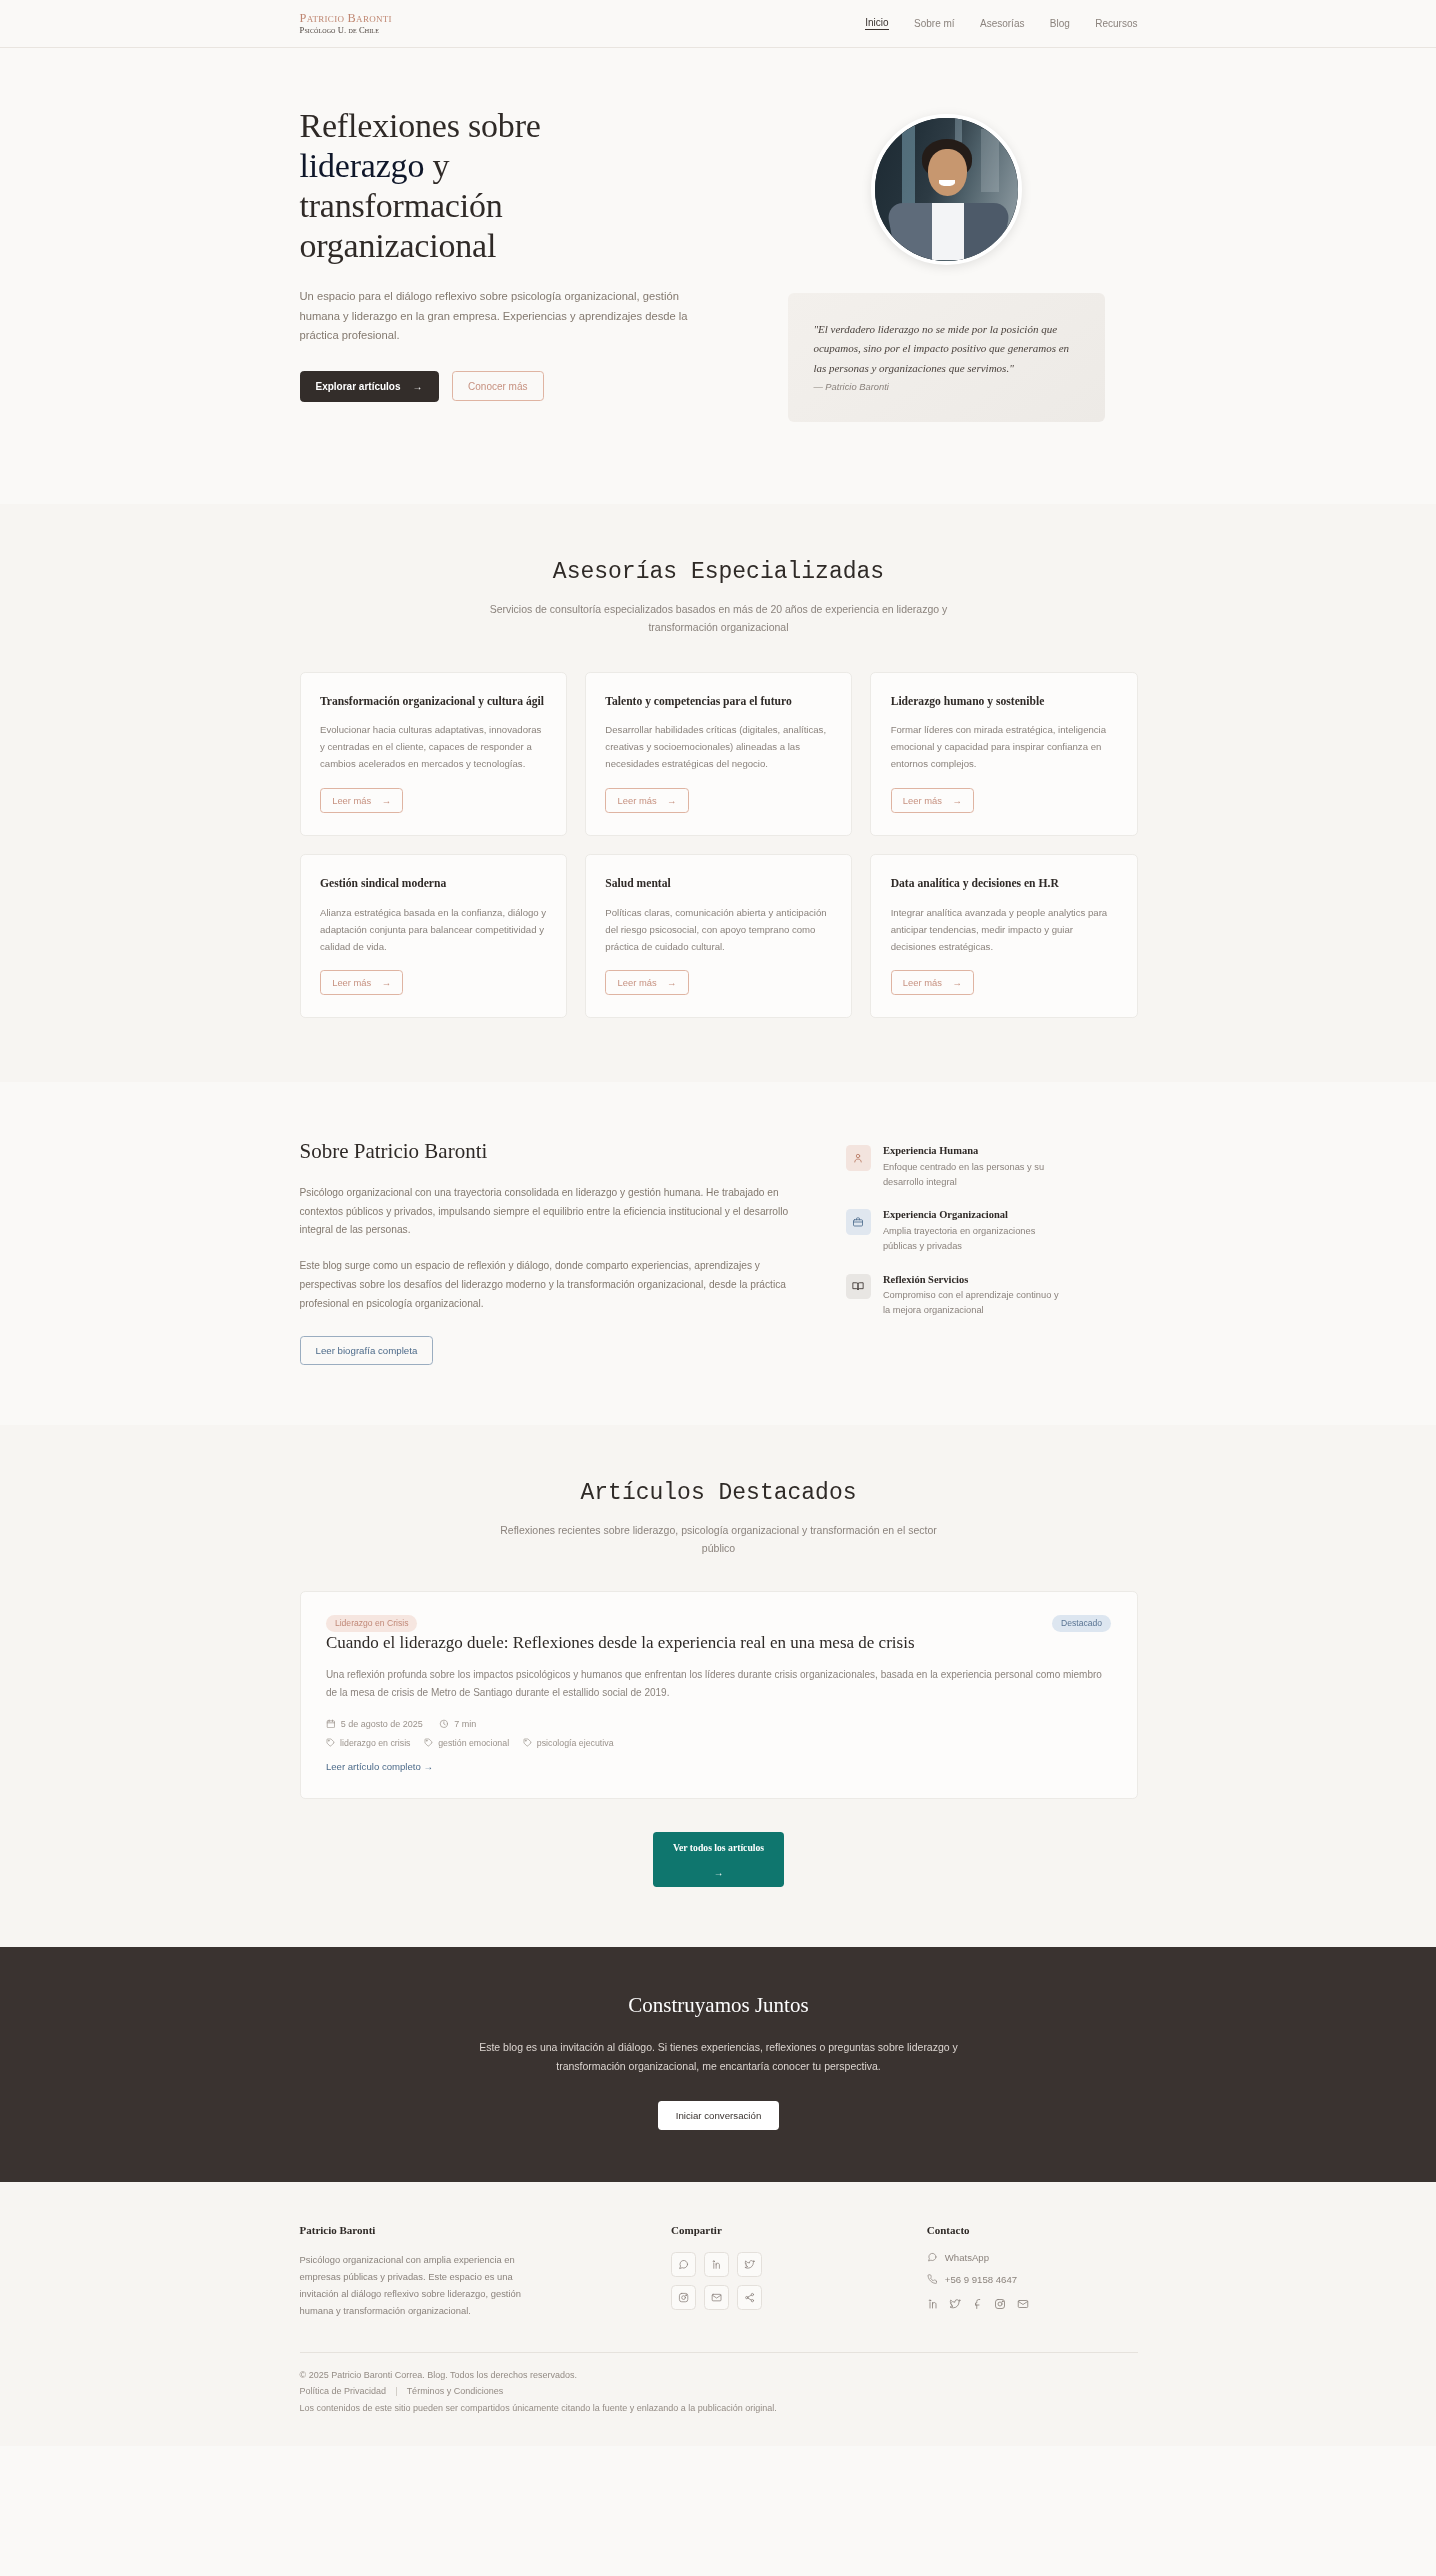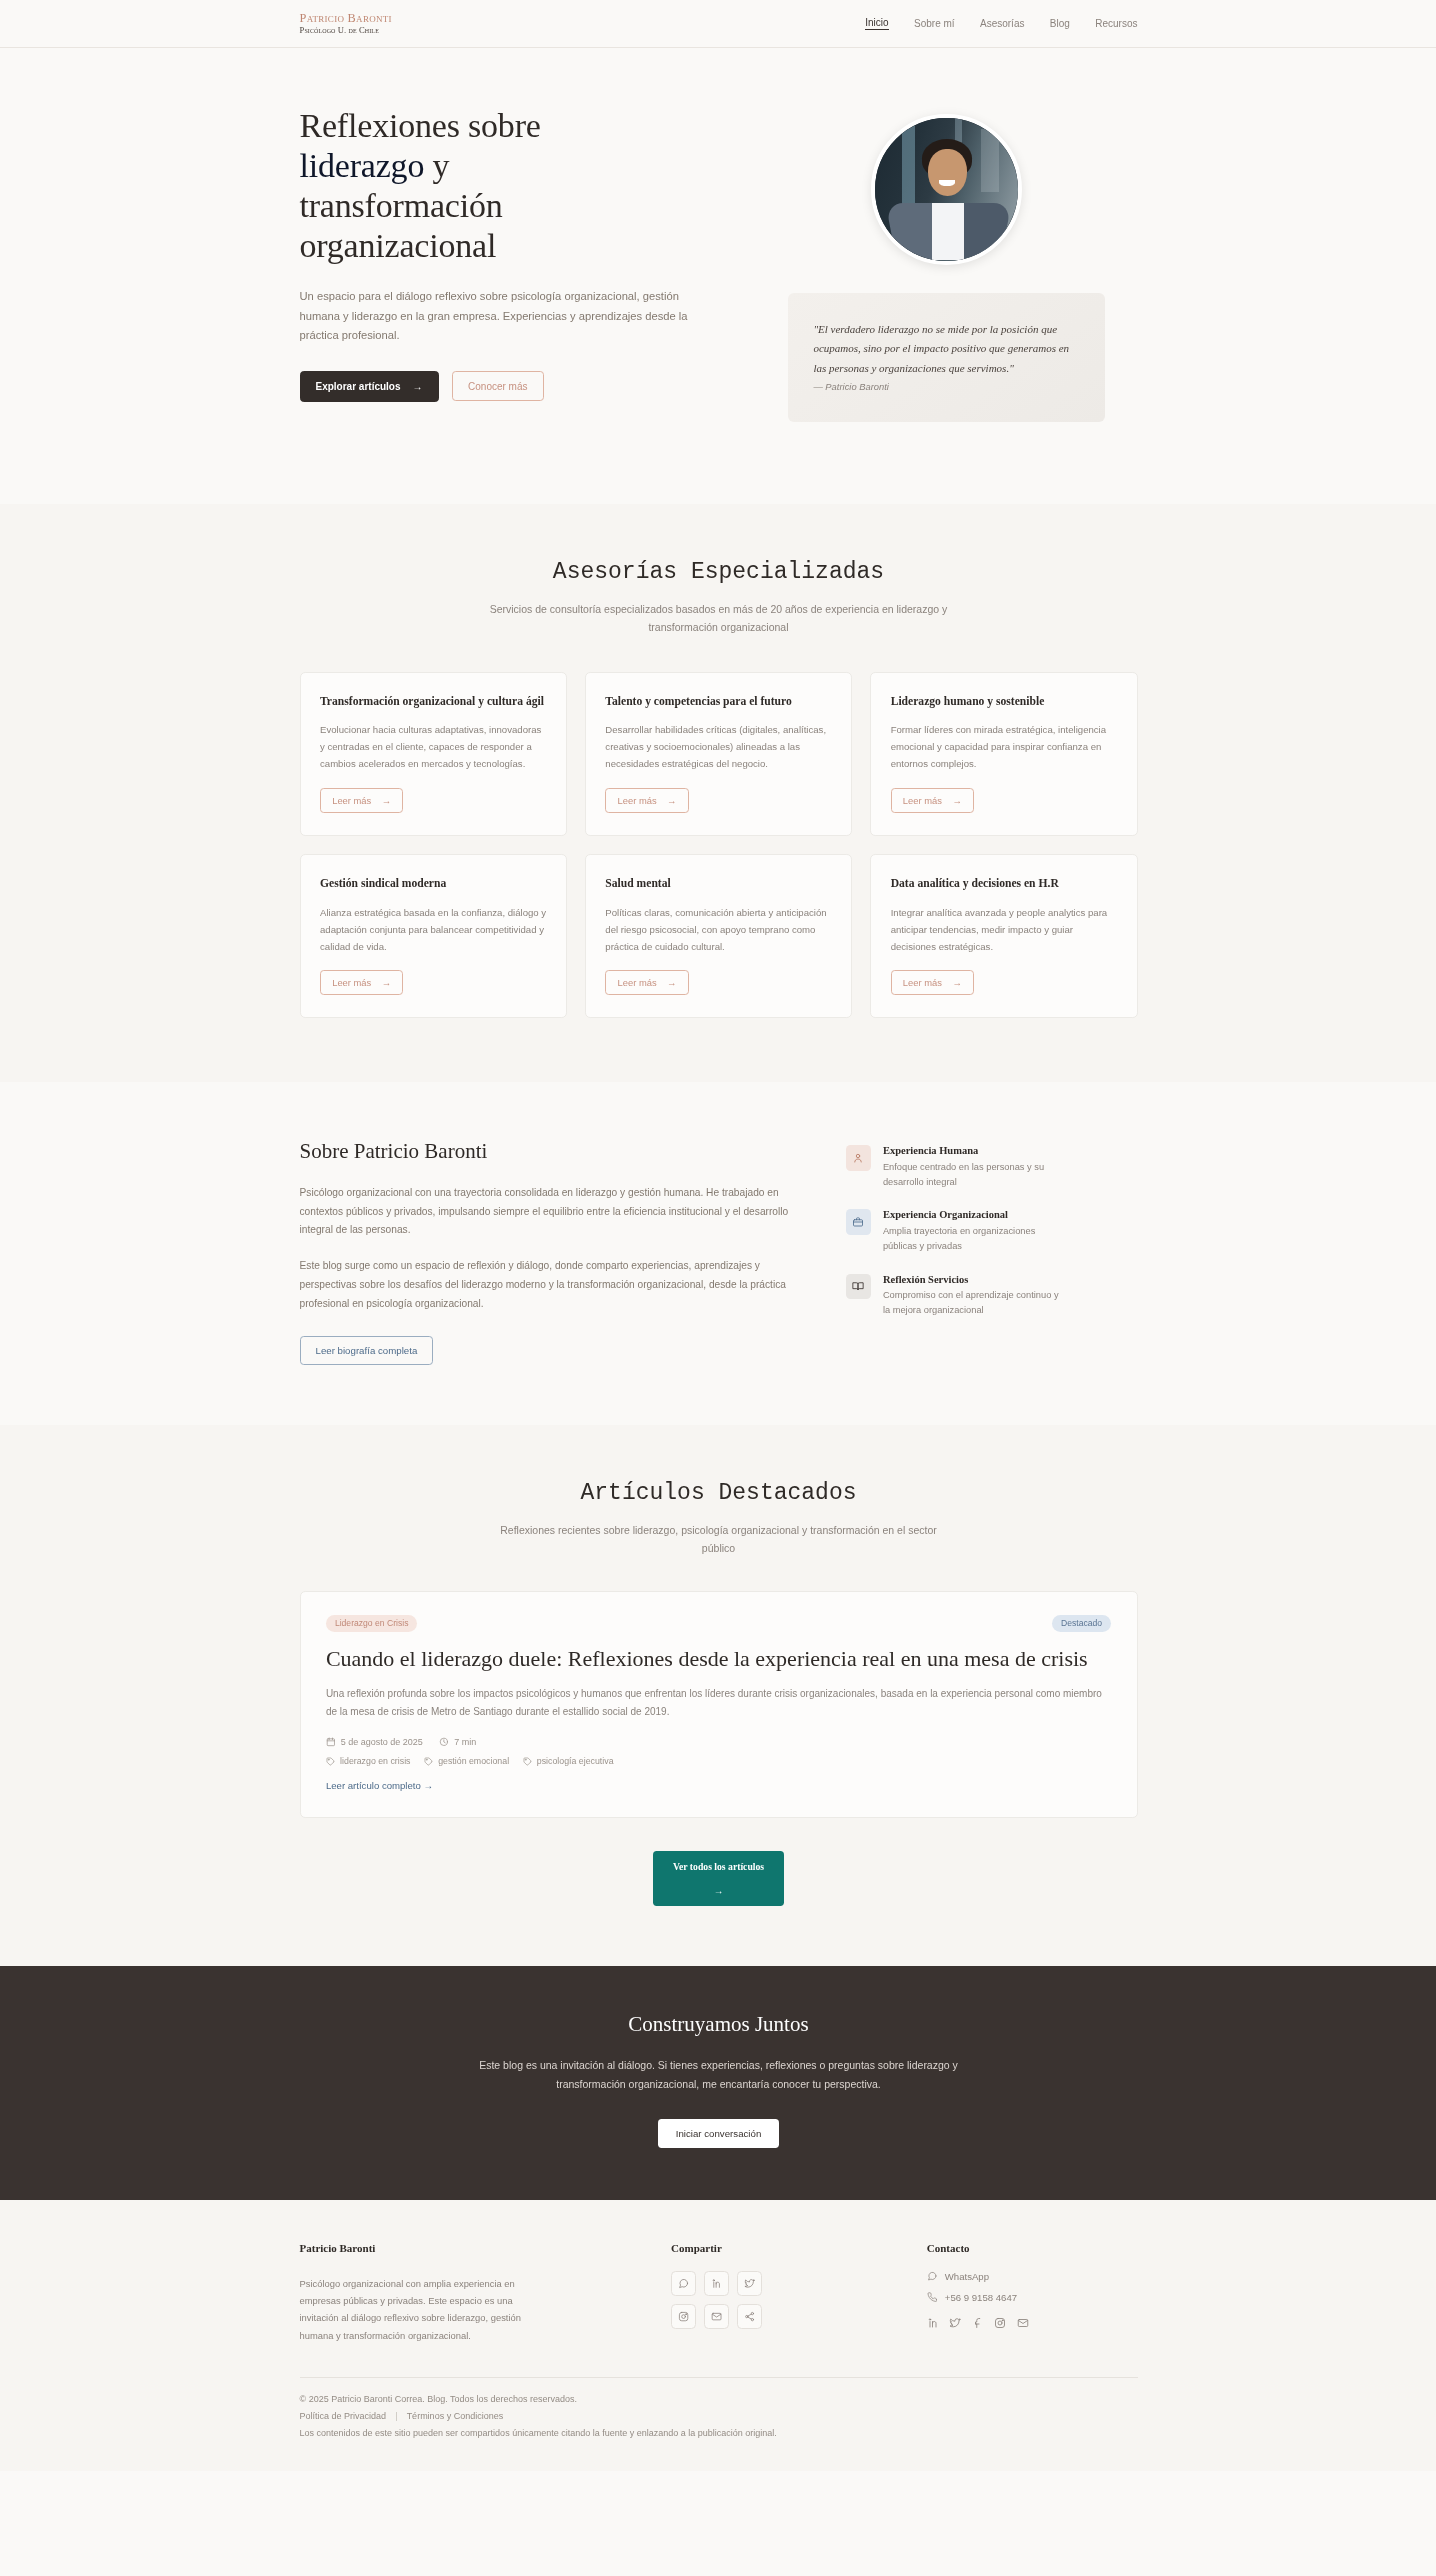--- a/index.html
+++ b/index.html
@@ -151,40 +151,40 @@
   
   .articles { background: #f7f5f2; padding: 55px 0 60px; }
   .art-card {
     margin-top: 34px; background: #fdfcfb; border: 0.7px solid #eceae6;
     border-radius: 5.2px; padding: 22.4px 25.4px 25.4px;
   }
   .art-badges { display: flex; justify-content: space-between; align-items: center; }
   .badge { font-size: 8.6px; padding: 3.7px 9px; border-radius: 9px; }
   .badge-rose { background: #f6e6e0; color: #c08877; }
   .badge-blue { background: #dde6f0; color: #5b7593; }
-  .art-title { margin-top: 12px; font-family: "Liberation Serif", serif; font-size: 22px; font-weight: 400; color: #2f2a27; line-height: 1.32; }
+  .art-title { font-family: "Liberation Serif", serif; font-size: 17px; font-weight: 400; color: #2f2a27; line-height: 1.32; }
   .art-exc { margin-top: 12px; font-size: 10px; line-height: 1.78; color: #8b837d; }
   .art-meta { margin-top: 16.5px; display: flex; align-items: center; gap: 16.5px; font-size: 9px; color: #9a928b; }
   .meta-it { display: inline-flex; align-items: center; gap: 5.2px; }
   .art-tags { margin-top: 9px; display: flex; align-items: center; gap: 13.5px; font-size: 8.8px; color: #9a928b; }
   .art-link { margin-top: 13.5px; display: inline-block; font-size: 9.6px; color: #4d6b8a; text-decoration: none; cursor: pointer; }
   .art-allbtn-wrap { margin-top: 33px; text-align: center; }
   .btn-dark-center { display: inline-flex; align-items: center; gap: 13.5px; background: #0f766e; color: #fff; border: none; font-size: 9.7px; font-weight: 700; padding: 9.7px 19.5px; border-radius: 3.7px; cursor: pointer; font-family: Liberation Serif, serif; flex-direction: column; }
 
   
   .cta { background: #3a3330; padding: 46px 0 52px; text-align: center; }
   .cta-title { font-family: "Liberation Serif", serif; font-size: 21px; color: #fdfdfd; font-weight: 400; }
   .cta-text { margin: 19.5px auto 0; font-size: 10.5px; line-height: 1.78; color: #ddd6d1; max-width: 479px; }
   .cta-btn { margin-top: 25.4px; background: #fff; color: #3a3330; border: none; font-size: 9.7px; padding: 9px 18px; border-radius: 3.7px; cursor: pointer; font-family: "Liberation Sans", sans-serif; }
 
   
   .footer { background: #f7f5f2; padding: 42px 0 33px; }
   .foot-grid { display: grid; grid-template-columns: 1.55fr 1fr 1fr; gap: 45px; }
   .foot-h { font-family: "Liberation Serif", serif; font-size: 11px; font-weight: 700; color: #2f2a27; }
-  .foot-p { margin-top: 21px; font-size: 9.4px; line-height: 1.82; color: #8b837d; max-width: 224px; }
+  .foot-p { margin-top: 15px; font-size: 9.4px; line-height: 1.82; color: #8b837d; max-width: 224px; }
   .share-grid { margin-top: 16.5px; display: grid; grid-template-columns: repeat(3, 25.4px); gap: 7.5px; }
   .share-btn { width: 25.4px; height: 25.4px; border: 0.7px solid #e4e0db; border-radius: 4.5px; background: #fbfaf8; display: flex; align-items: center; justify-content: center; color: #8b837d; cursor: pointer; }
   .contact-list { margin-top: 16.5px; display: flex; flex-direction: column; gap: 10.5px; }
   .contact-it { display: inline-flex; align-items: center; gap: 7.5px; font-size: 9.6px; color: #8b837d; cursor: pointer; }
   .soc-row { margin-top: 13.5px; display: flex; gap: 10.5px; color: #8b837d; }
   .foot-rule { margin-top: 33px; border-top: 0.7px solid #e6e2dd; padding-top: 16.5px; }
   .legal { font-size: 9px; color: #948c85; }
   .legal + .legal { margin-top: 6.7px; }
   .legal a { color: #948c85; text-decoration: none; cursor: pointer; }
   .legal-sep { margin: 0 6.7px; color: #c7c1bb; }

